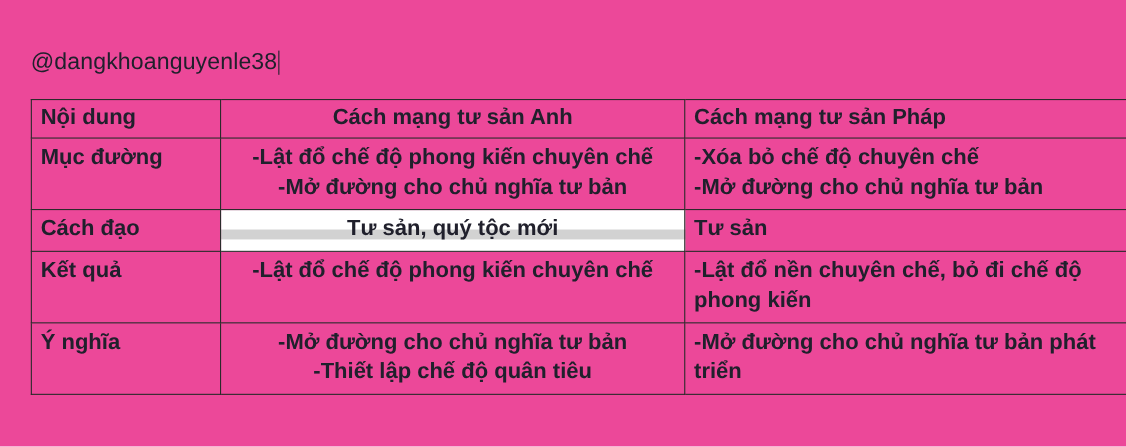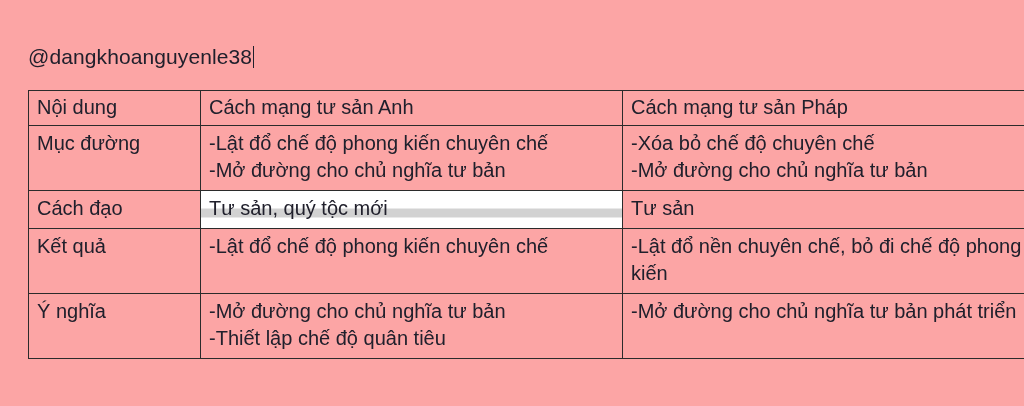--- a/index.html
+++ b/index.html
@@ -11,21 +11,21 @@
     width: 1024px;
     height: 406px;
     font-family: "Liberation Sans", sans-serif;
     color: #1a1a2e;
     overflow: hidden;
   }
   .page {
     position: relative;
     width: 1024px;
     height: 406px;
-    background: #fca5a5;
+    background: #ec4899;
   }
   .username-line {
     position: absolute;
     left: 28px;
     top: 44px;
     font-size: 21px;
     line-height: 26px;
     color: #20202c;
     letter-spacing: 0.1px;
     white-space: nowrap;
@@ -47,23 +47,24 @@
     border-collapse: collapse;
     table-layout: fixed;
   }
   table.compare td {
     border: 1px solid #2b2b2b;
     vertical-align: top;
     padding: 4px 8px 6px 8px;
     font-size: 20px;
     line-height: 27px;
     color: #20202c;
+    font-weight: bold;
   }
   .col-a { width: 155px; }
-  .col-b { width: 405px; }
+  .col-b { width: 405px; text-align: center; }
   .col-c { width: 402px; }
   td p {
     margin: 0;
   }
   tr.header-row td {
     padding-top: 3px;
     padding-bottom: 4px;
   }
   tr.highlight-row td.col-b {
     background: linear-gradient(to bottom,

